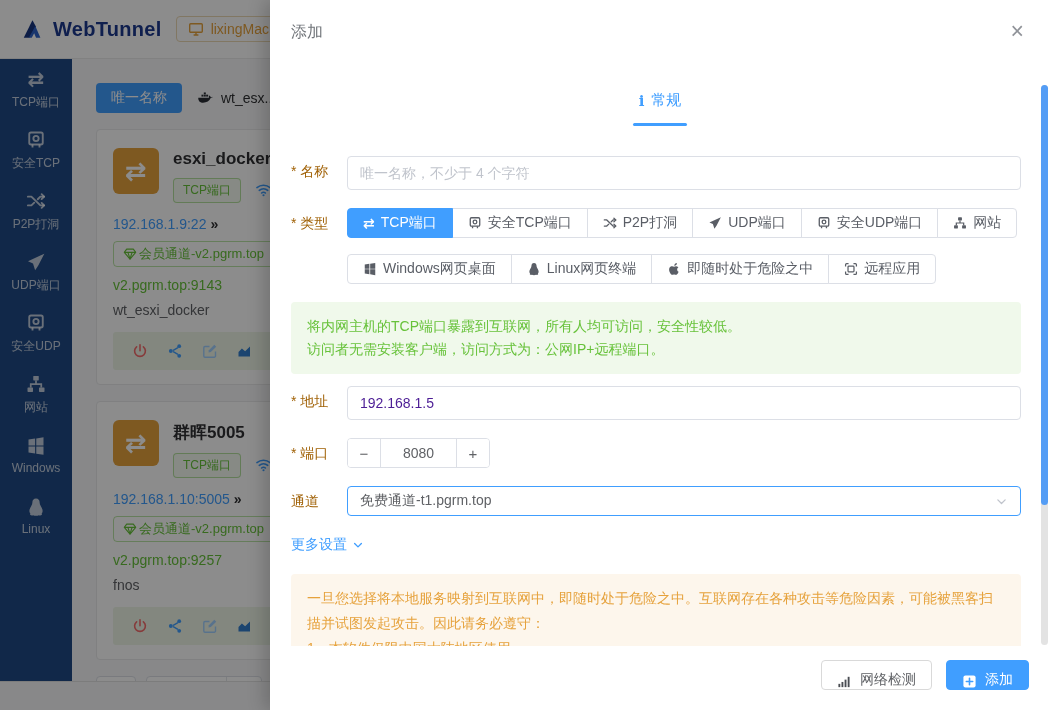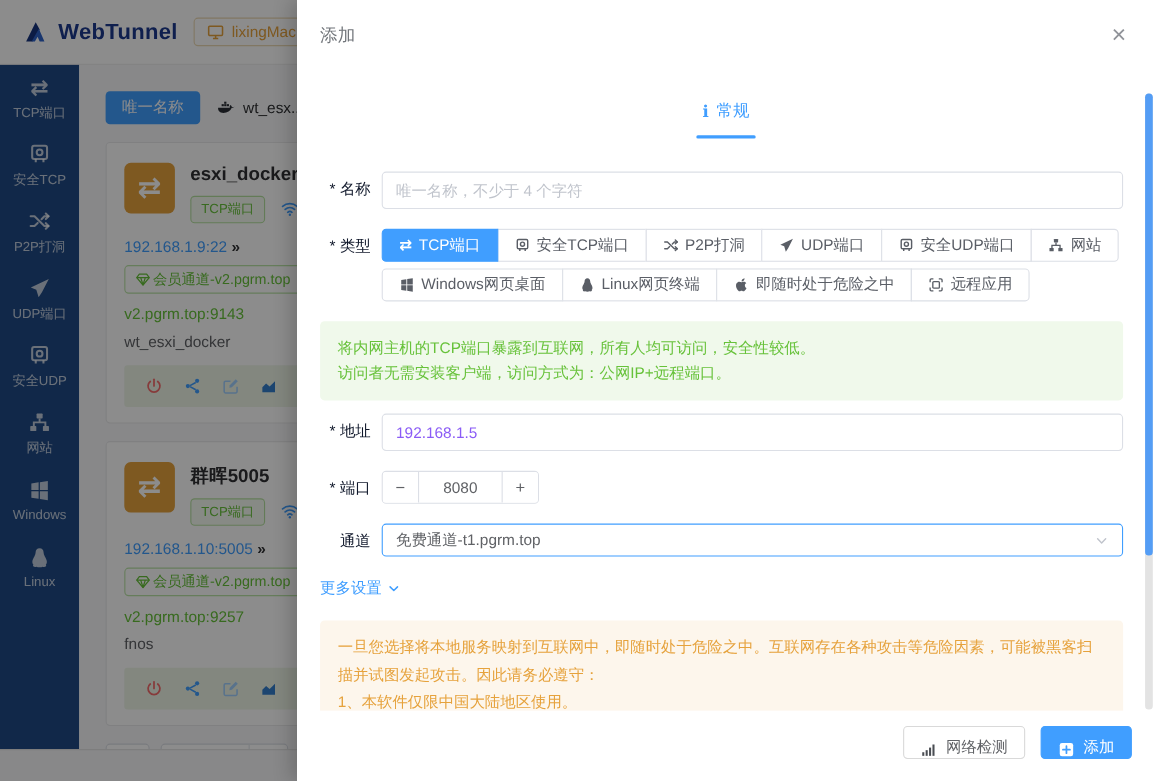--- a/index.html
+++ b/index.html
@@ -74,28 +74,28 @@
   .drawer-header{padding:22px 26px 0 21px;display:flex;justify-content:space-between;align-items:flex-start;}
   .drawer-title{font-size:16px;color:#72767b;}
   .drawer-close{color:#909399;font-size:23px;line-height:18px;cursor:pointer;font-weight:300;}
   .drawer-tabs{margin-top:48px;display:flex;flex-direction:column;align-items:center;}
   .tab-general{color:#409EFF;font-size:15px;display:flex;align-items:center;gap:7px;cursor:pointer;}
   .info-i{font-family:"DejaVu Serif",serif;font-weight:bold;font-size:15px;}
   .tab-underline{width:54px;height:3px;background:#409EFF;border-radius:2px;margin-top:13px;}
   .drawer-body{position:absolute;top:148px;bottom:60px;left:0;right:0;overflow:hidden;
                padding:8px 29px 0 21px;}
   .form-row{display:flex;margin-bottom:18px;}
-  .form-label{width:46px;flex:none;text-align:right;margin-right:10px;font-size:14px;
-              color:#0f172a;line-height:30px;white-space:nowrap;}
+  .form-label{width:46px;flex:none;text-align:left;margin-right:10px;font-size:14px;
+              color:#a16207;line-height:30px;white-space:nowrap;}
   .form-field{flex:1;min-width:0;}
   .input{height:14px;width:100%;box-sizing:border-box;border:1px solid #dcdfe6;border-radius:4px;
-         padding:16px 12px;font-size:14px;color:#8b5cf6;font-family:inherit;outline:none;background:#fff;}
+         padding:16px 12px;font-size:14px;color:#4c1d95;font-family:inherit;outline:none;background:#fff;}
   .input::placeholder{color:#c0c4cc;}
   .type-row{display:flex;}
-  .type-row + .type-row{margin-top:6px;}
+  .type-row + .type-row{margin-top:16px;}
   .type-btn{display:flex;align-items:center;gap:6px;height:30px;padding:0 15px;cursor:pointer;
             border:1px solid #dcdfe6;margin-left:-1px;font-size:14px;color:#5a5e66;background:#fff;
             box-sizing:border-box;white-space:nowrap;}
   .type-btn:first-child{border-radius:4px 0 0 4px;margin-left:0;}
   .type-btn:last-child{border-radius:0 4px 4px 0;}
   .type-btn svg{width:14px;height:14px;}
   .type-btn .swap-glyph{font-size:14px;font-weight:bold;}
   .type-btn.selected{background:#409EFF;border-color:#409EFF;color:#fff;position:relative;z-index:1;}
   .alert-success{background:#f0f9eb;border-radius:4px;padding:13px 16px;color:#67C23A;
                  font-size:14px;line-height:23px;margin-bottom:12px;}

